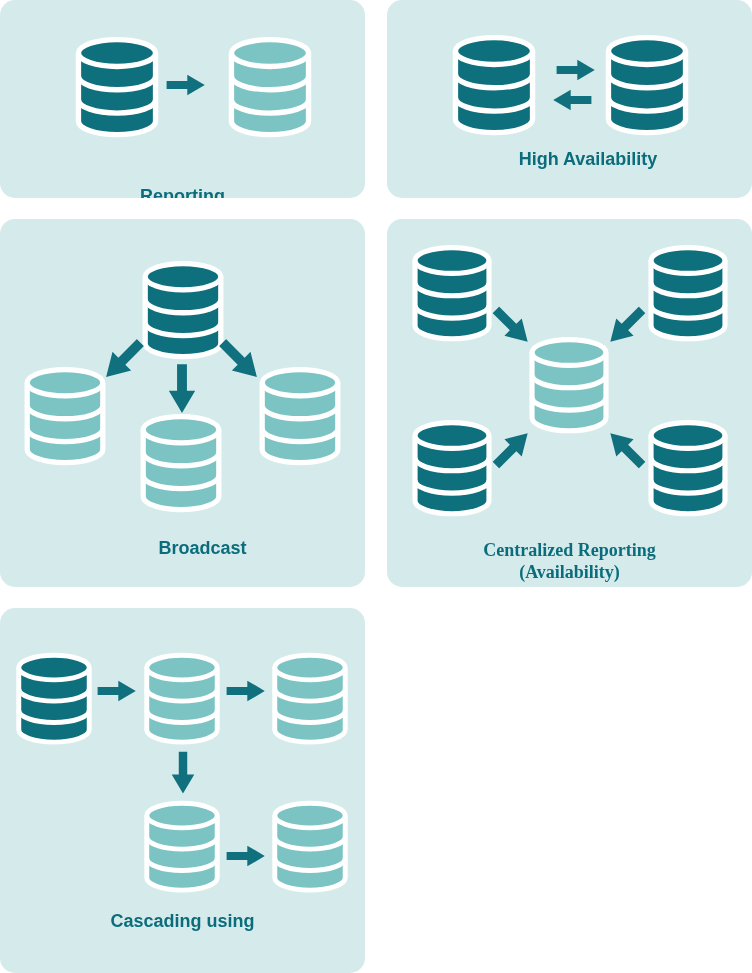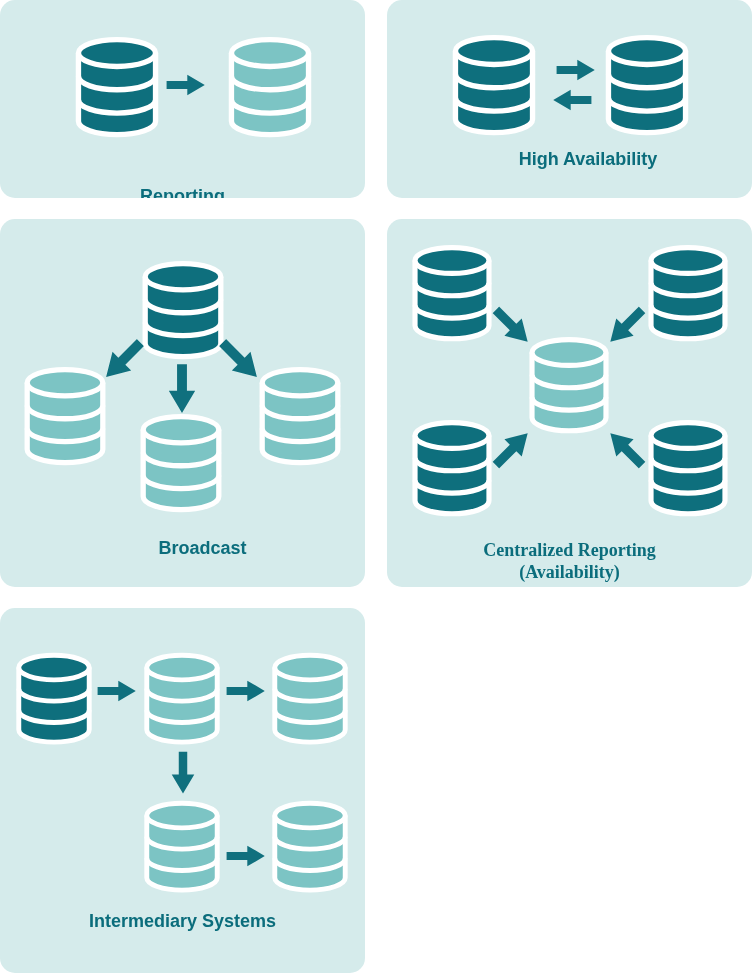--- a/index.html
+++ b/index.html
@@ -173,18 +173,18 @@
           <use href="#sym-db"></use>
         </svg>
       <svg class="icon arrow" style="left:223px;top:237px;width:46px;height:22px;">
           <use href="#sym-arrow"></use>
         </svg>
       <svg class="icon db light" style="left:269px;top:192px;width:82px;height:95px;">
           <use href="#sym-db"></use>
         </svg>
     </div>
     <div class="label" style="top:302px;">
-      <span>Intermediary Systems</span>
+      <span>Cascading using</span>
     </div>
   </section>
 
 
 </div>
 
 </body></html>

